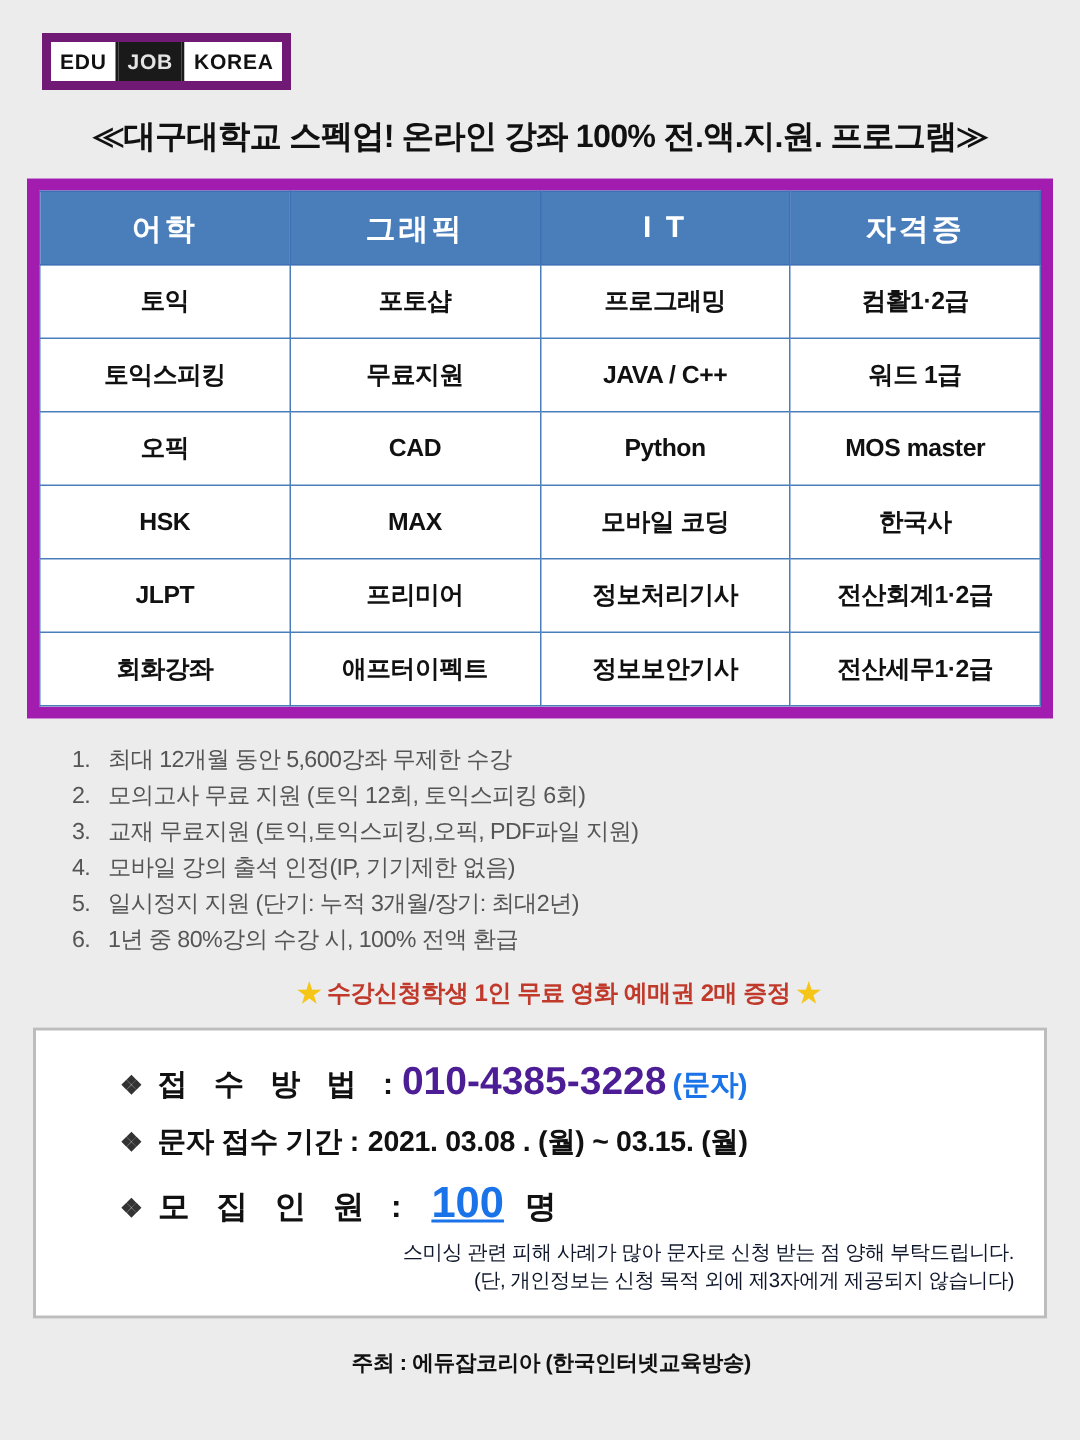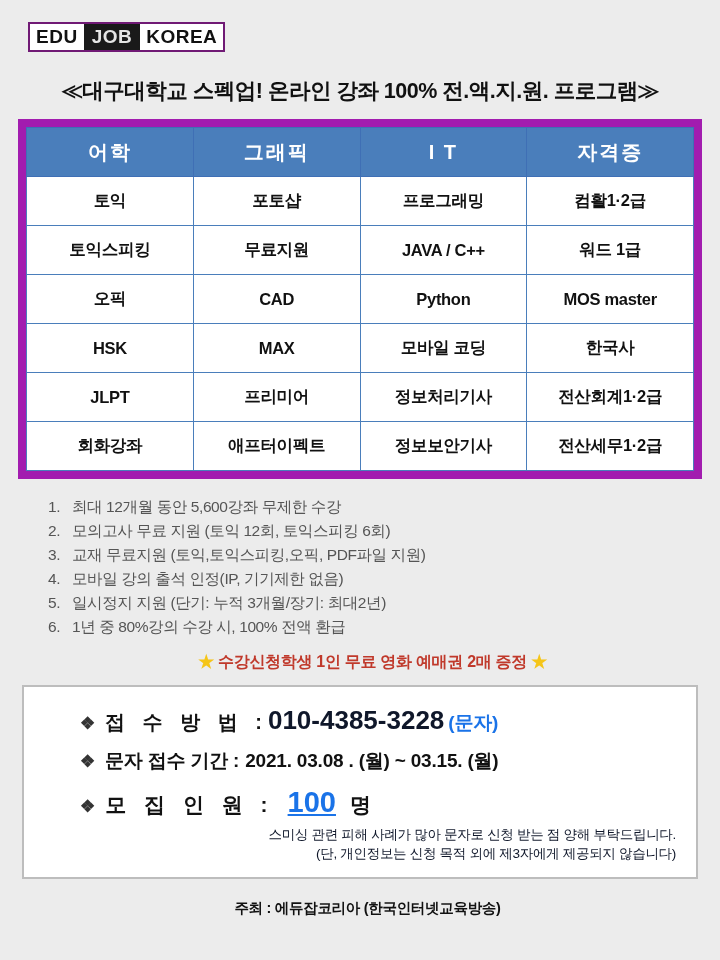--- a/index.html
+++ b/index.html
@@ -23,23 +23,23 @@
 
   
   .logo-bar {
     padding: 22px 0 0 28px;
     height: 44px;
   }
   .logo {
     display: inline-flex;
     align-items: stretch;
     height: 26px;
-    border: 2px solid #701a75;
-    font-weight: bold;
-    font-size: 19px;
+    border: 6px solid #701a75;
+    font-weight: bold;
+    font-size: 14px;
     letter-spacing: 0.5px;
     line-height: 22px;
     justify-content: space-between;
   }
   .logo-seg {
     padding: 0 6px;
     color: #111;
     background: #fff;
     display: flex;
     align-items: center;
@@ -150,21 +150,21 @@
   }
   .bullet {
     color: #333;
     margin-right: 10px;
     font-size: 17px;
   }
   .lbl-spaced {
     letter-spacing: 6px;
   }
   .phone {
-    color: #0f172a;
+    color: #4c1d95;
     font-size: 26px;
     font-weight: bold;
     letter-spacing: 0px;
   }
   .paren-blue {
     color: #1a73e8;
     font-size: 19px;
     font-weight: bold;
     margin-left: 4px;
   }

